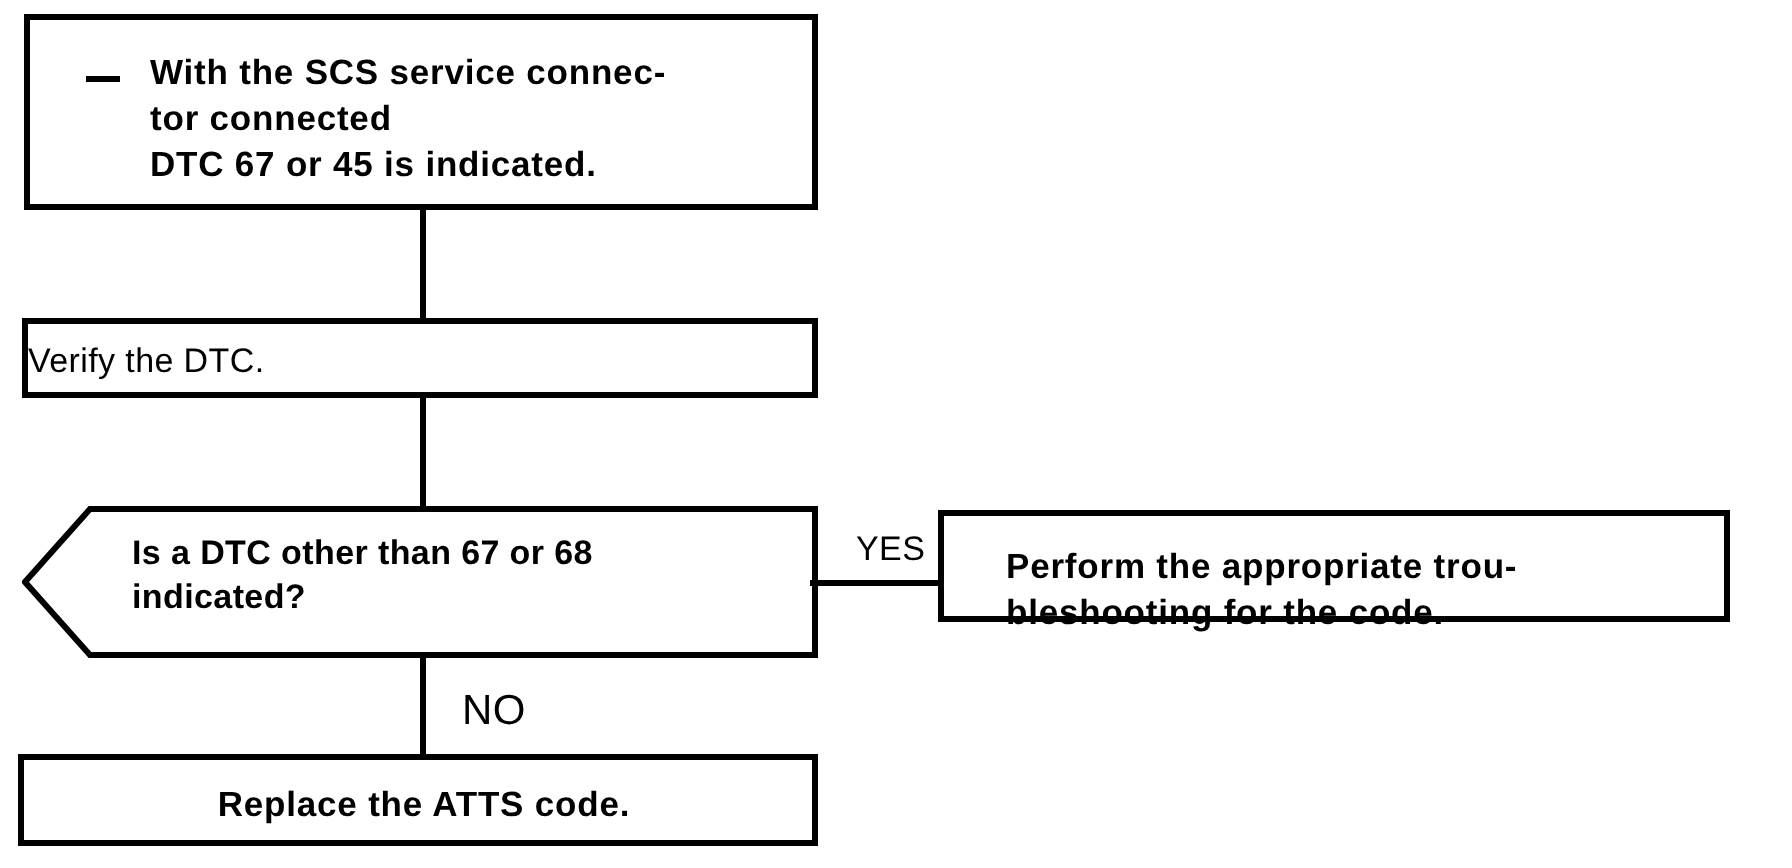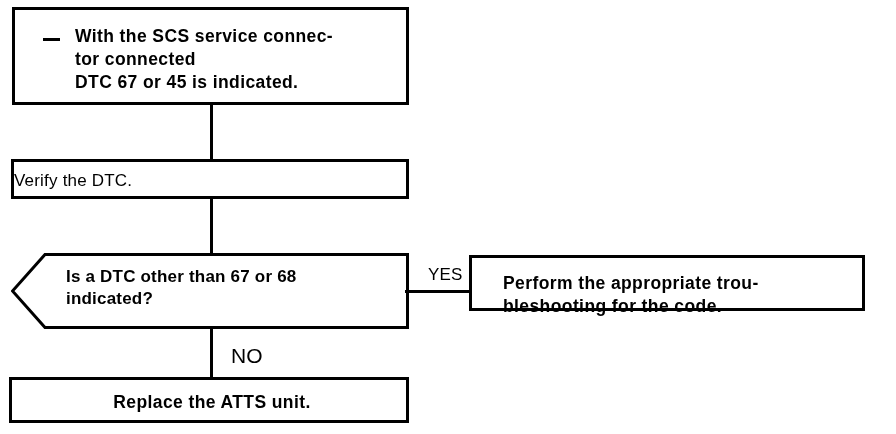--- a/index.html
+++ b/index.html
@@ -200,16 +200,16 @@
 
   <div class="node box" id="node-perform">
     <div class="txt bold" id="perform-text">Perform the appropriate trou-
 bleshooting for the code.</div>
   </div>
 
   <div class="conn-v" id="conn-decision-replace"></div>
   <div class="txt reg" id="label-no">NO</div>
 
   <div class="node box" id="node-replace">
-    <div class="txt bold" id="replace-text">Replace the ATTS unit.</div>
+    <div class="txt bold" id="replace-text">Replace the ATTS code.</div>
   </div>
 
 </div>
 
 </body></html>

